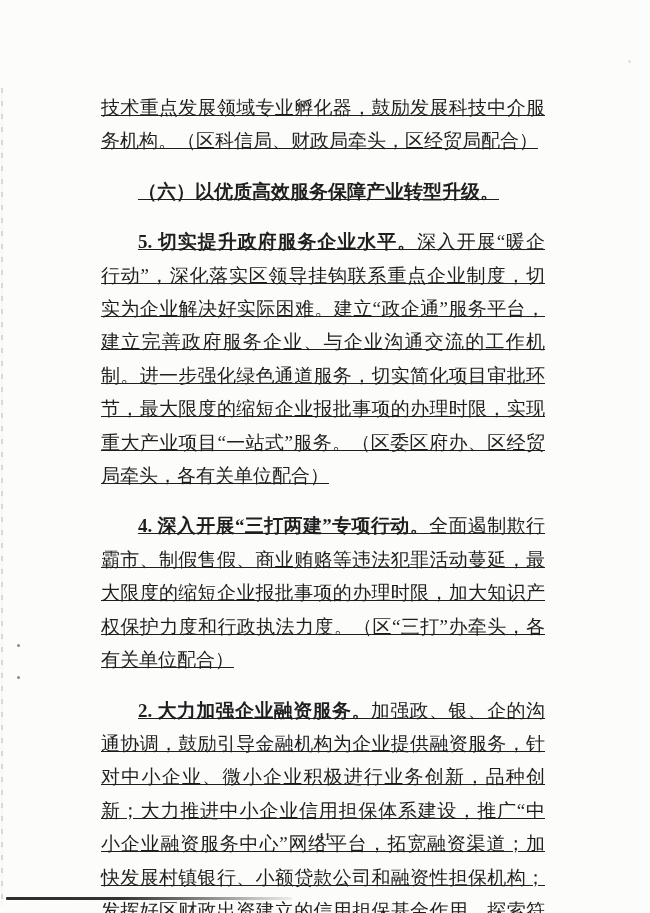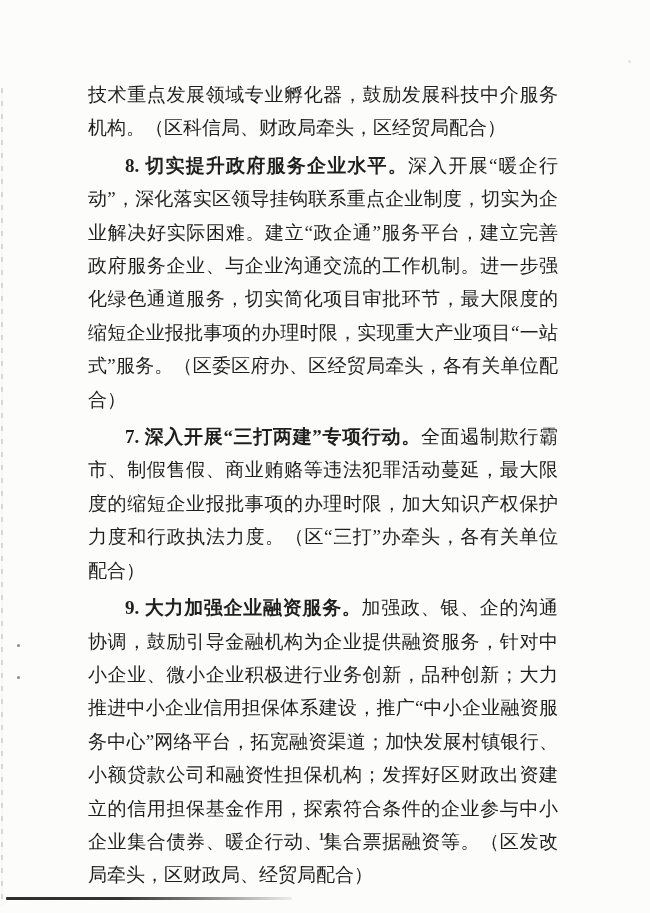--- a/index.html
+++ b/index.html
@@ -21,22 +21,23 @@
     position: absolute;
     left: 84px;
     top: 74px;
     width: 478px;
     font-size: 19px;
     line-height: 33.4px;
     text-align: justify;
     text-justify: inter-ideograph;
   }
   .para {
-    margin: 4px;
+    margin: 17px;
     padding: 0;
+    text-decoration: underline;
   }
   .para.indent {
     text-indent: 37px;
   }
   .seg {
     font-weight: 400;
   }
   .seg.bold {
     font-weight: 700;
   }
@@ -98,22 +99,23 @@
 
 <div class="page">
 
   <div class="scan-edge-left"></div>
   <div class="speckle s1"></div>
   <div class="speckle s2"></div>
   <div class="speckle s3"></div>
 
   <div class="text-body">
       <p class="para"><span class="seg">技术重点发展领域专业孵化器，鼓励发展科技中介服务机构。（区科信局、财政局牵头，区经贸局配合）</span></p>
-      <p class="para indent"><span class="seg bold">8. 切实提升政府服务企业水平。</span><span class="seg">深入开展“暖企行动”，深化落实区领导挂钩联系重点企业制度，切实为企业解决好实际困难。建立“政企通”服务平台，建立完善政府服务企业、与企业沟通交流的工作机制。进一步强化绿色通道服务，切实简化项目审批环节，最大限度的缩短企业报批事项的办理时限，实现重大产业项目“一站式”服务。（区委区府办、区经贸局牵头，各有关单位配合）</span></p>
-      <p class="para indent"><span class="seg bold">7. 深入开展“三打两建”专项行动。</span><span class="seg">全面遏制欺行霸市、制假售假、商业贿赂等违法犯罪活动蔓延，最大限度的缩短企业报批事项的办理时限，加大知识产权保护力度和行政执法力度。（区“三打”办牵头，各有关单位配合）</span></p>
-      <p class="para indent"><span class="seg bold">9. 大力加强企业融资服务。</span><span class="seg">加强政、银、企的沟通协调，鼓励引导金融机构为企业提供融资服务，针对中小企业、微小企业积极进行业务创新，品种创新；大力推进中小企业信用担保体系建设，推广“中小企业融资服务中心”网络平台，拓宽融资渠道；加快发展村镇银行、小额贷款公司和融资性担保机构；发挥好区财政出资建立的信用担保基金作用，探索符合条件的企业参与中小企业集合债券、暖企行动、集合票据融资等。（区发改局牵头，区财政局、经贸局配合）</span></p>
+      <p class="para indent"><span class="seg bold">（六）以优质高效服务保障产业转型升级。</span></p>
+      <p class="para indent"><span class="seg bold">5. 切实提升政府服务企业水平。</span><span class="seg">深入开展“暖企行动”，深化落实区领导挂钩联系重点企业制度，切实为企业解决好实际困难。建立“政企通”服务平台，建立完善政府服务企业、与企业沟通交流的工作机制。进一步强化绿色通道服务，切实简化项目审批环节，最大限度的缩短企业报批事项的办理时限，实现重大产业项目“一站式”服务。（区委区府办、区经贸局牵头，各有关单位配合）</span></p>
+      <p class="para indent"><span class="seg bold">4. 深入开展“三打两建”专项行动。</span><span class="seg">全面遏制欺行霸市、制假售假、商业贿赂等违法犯罪活动蔓延，最大限度的缩短企业报批事项的办理时限，加大知识产权保护力度和行政执法力度。（区“三打”办牵头，各有关单位配合）</span></p>
+      <p class="para indent"><span class="seg bold">2. 大力加强企业融资服务。</span><span class="seg">加强政、银、企的沟通协调，鼓励引导金融机构为企业提供融资服务，针对中小企业、微小企业积极进行业务创新，品种创新；大力推进中小企业信用担保体系建设，推广“中小企业融资服务中心”网络平台，拓宽融资渠道；加快发展村镇银行、小额贷款公司和融资性担保机构；发挥好区财政出资建立的信用担保基金作用，探索符合条件的企业参与中小企业集合债券、暖企行动、集合票据融资等。（区发改局牵头，区财政局、经贸局配合）</span></p>
     </div>
 
   <div class="page-number">11</div>
 
   <div class="scan-line-bottom"></div>
 
 </div>
 
 </body></html>

